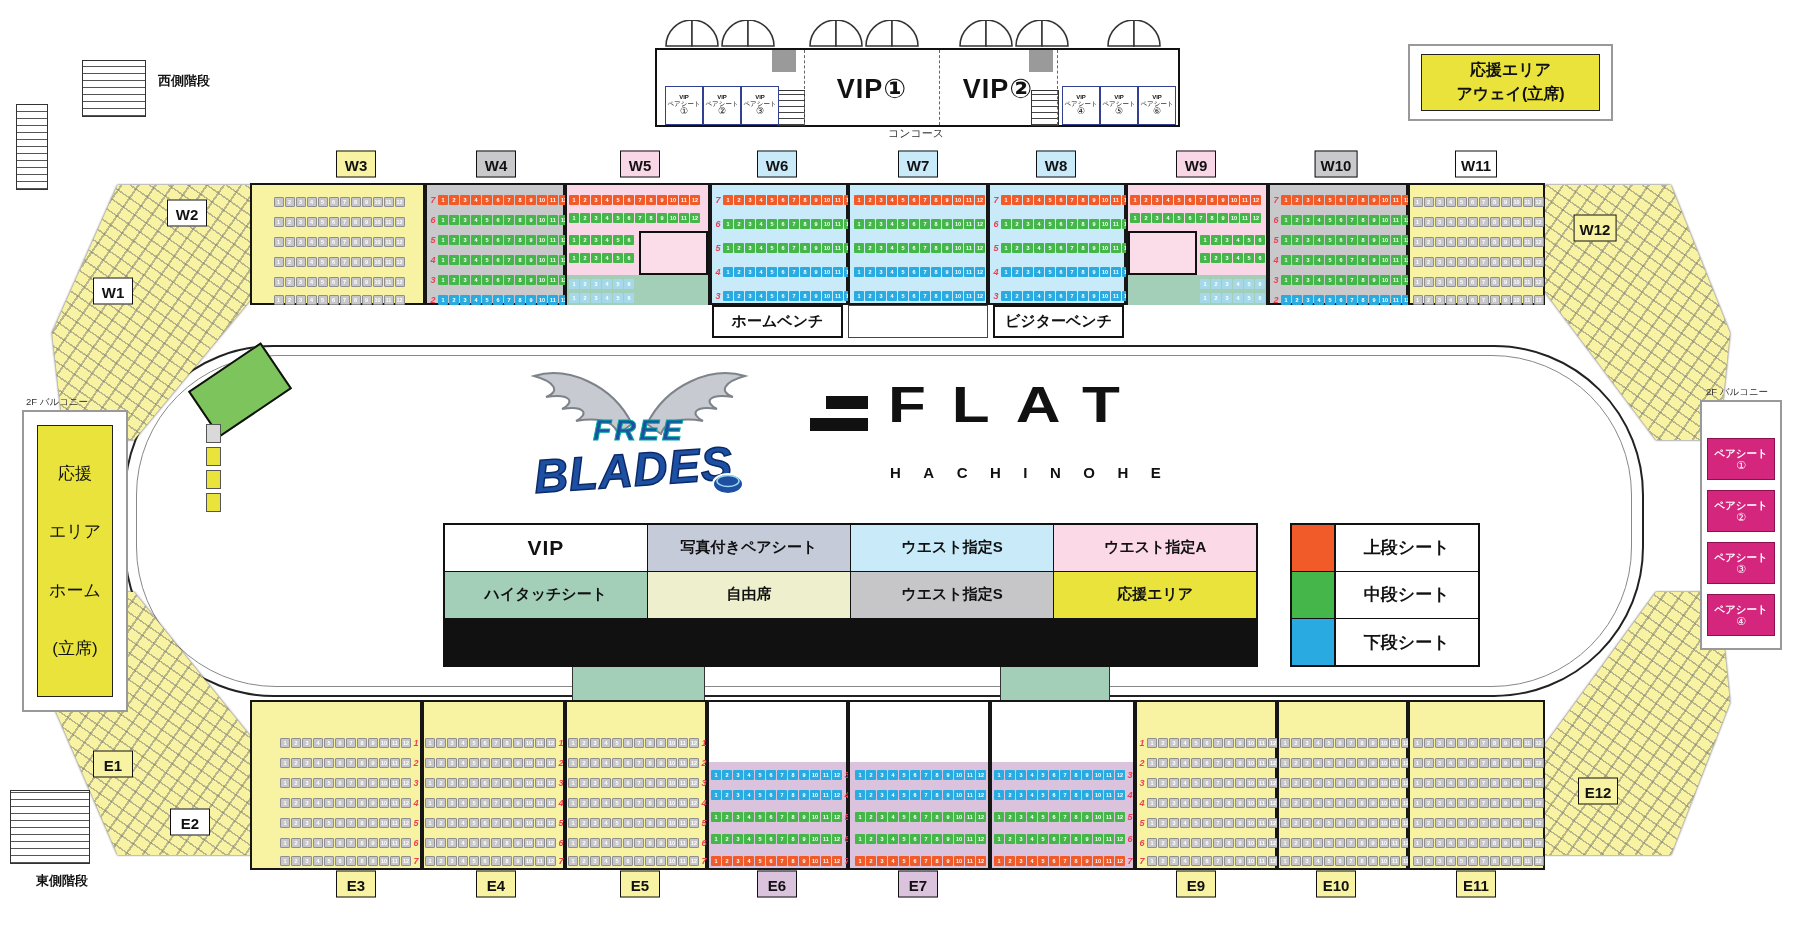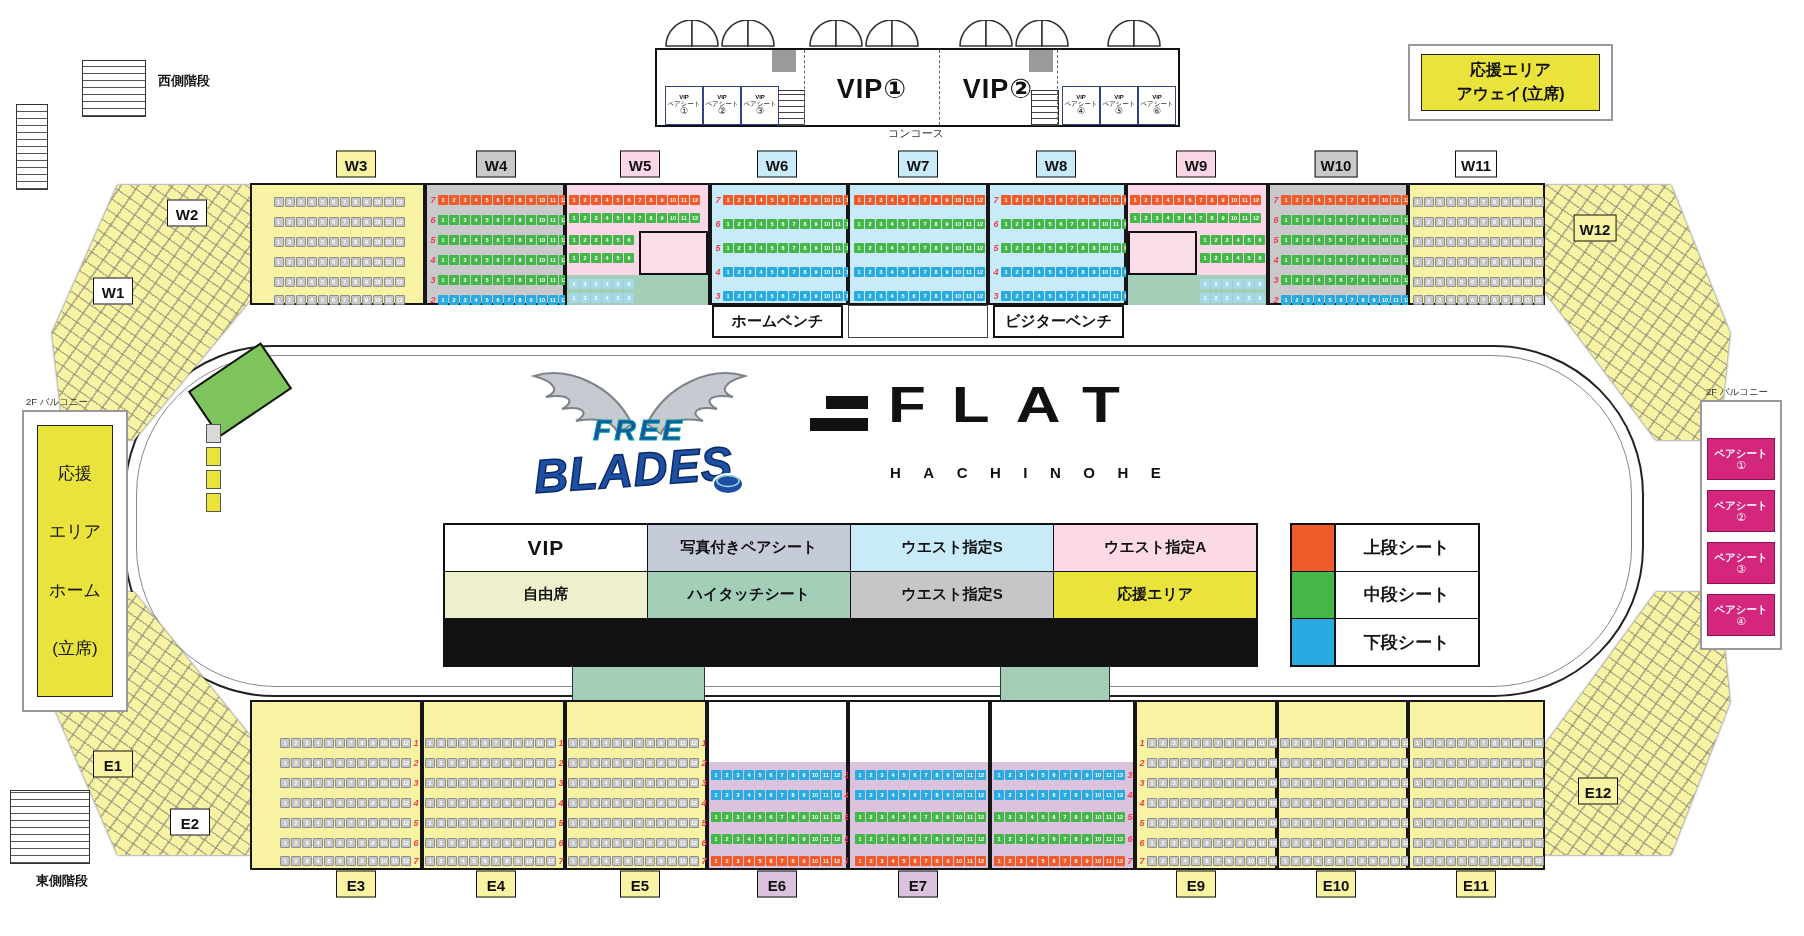--- a/index.html
+++ b/index.html
@@ -235,25 +235,25 @@
       </div>
       <div class="lg-cell" style="background: rgb(197, 203, 217);">
         <span>写真付きペアシート</span>
       </div>
       <div class="lg-cell" style="background: rgb(201, 234, 249);">
         <span>ウエスト指定S</span>
       </div>
       <div class="lg-cell" style="background: rgb(251, 217, 231);">
         <span>ウエスト指定A</span>
       </div>
+      <div class="lg-cell" style="background: rgb(163, 207, 185);">
+        <span>ハイタッチシート</span>
+      </div>
       <div class="lg-cell" style="background: rgb(238, 240, 205);">
         <span>自由席</span>
-      </div>
-      <div class="lg-cell" style="background: rgb(163, 207, 185);">
-        <span>ハイタッチシート</span>
       </div>
       <div class="lg-cell" style="background: rgb(198, 198, 200);">
         <span>ウエスト指定S</span>
       </div>
       <div class="lg-cell" style="background: rgb(233, 227, 59);">
         <span>応援エリア</span>
       </div>
     </div>
   <div id="tier-legend">
       <div class="tier-swatch" style="background: rgb(241, 90, 41);"></div>

